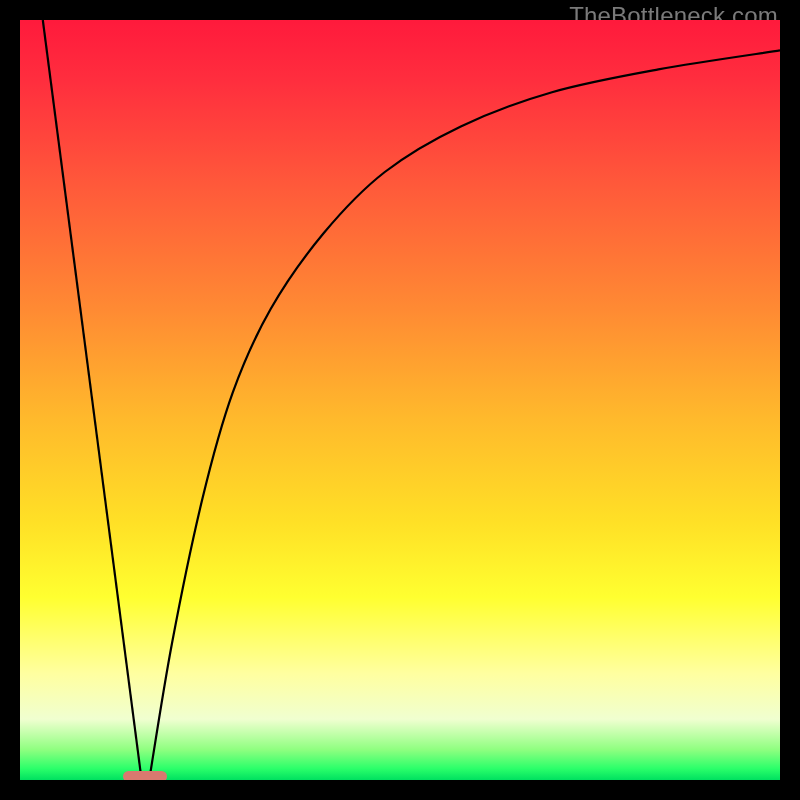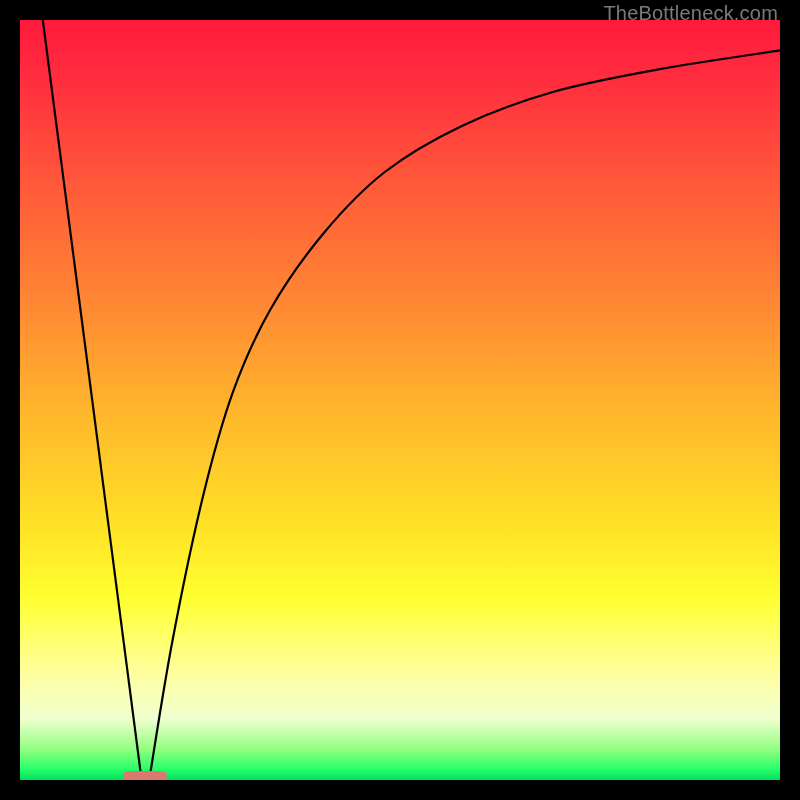--- a/index.html
+++ b/index.html
@@ -57,21 +57,21 @@
   .marker {
     position: absolute;
     background: #d9796f;
     border-radius: 6px;
   }
   .watermark {
     position: absolute;
     top: 2px;
     right: 22px;
     color: #7a7a7a;
-    font-size: 20px;
+    font-size: 24px;
     font-weight: 500;
     letter-spacing: 0.2px;
   }
 </style>
 </head>
 <body>
 
 <div class="frame">
   <div class="watermark">TheBottleneck.com</div>
   <div class="plot-area">

